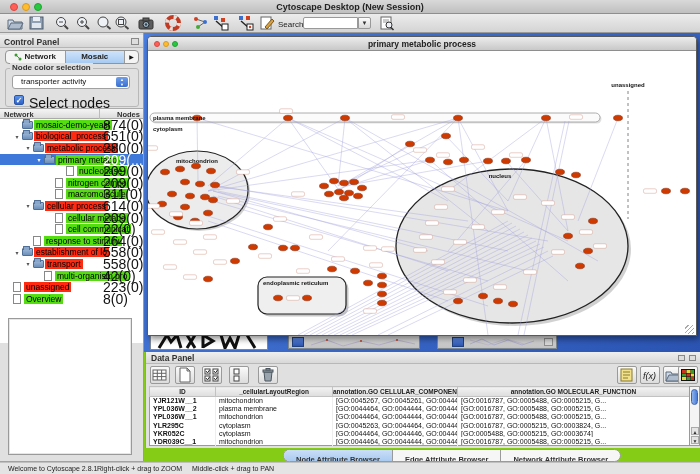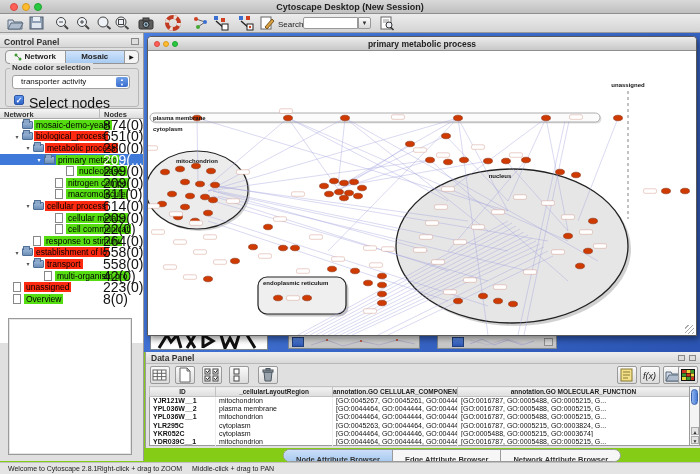--- a/index.html
+++ b/index.html
@@ -30,21 +30,21 @@
   .cp-tab.sel { background:linear-gradient(#cfe3fb,#a8cbf2); }
   #cp-tab-arrow { width:13px; font-size:6px; color:#111; text-align:center; line-height:12px; }
   #groupbox { left:5px; top:35px; width:134px; height:39px; border:1px solid #b8b8b8; border-radius:3px; }
   #group-label { left:10px; top:30px; font-size:8px; font-weight:bold; color:#333; background:#e0e0e0; padding:0 2px; }
   #combo { left:12px; top:42px; width:118px; height:14px; background:#fff; border:1px solid #a0a0a0; border-radius:3px; font-size:8px; color:#111; line-height:12px; padding-left:8px; }
   #combo-step { right:1px; top:1px; width:12px; height:10px; background:linear-gradient(#6f9fe8,#3a6fd0); border-radius:2px; color:#fff; font-size:4px; line-height:5px; text-align:center; }
   #checkbox { left:14px; top:62px; width:10px; height:10px; border-radius:2px; background:linear-gradient(#5b93ea,#2f63c8); border:1px solid #2b56a8; color:#fff; font-size:8px; line-height:9px; text-align:center; font-weight:bold; }
   #checkbox-label { left:29px; top:62px; font-size:14px; color:#111; }
   #tree-header { left:0; top:75px; width:143px; height:11px; background:linear-gradient(#f5f5f5,#dcdcdc); border-top:1px solid #aaa; border-bottom:1px solid #aaa; font-size:7.5px; font-weight:bold; color:#333; }
   #tree-header .c1 { position:absolute; left:4px; top:1px; }
-  #tree-header .c2 { position:absolute; left:104px; top:1px; }
+  #tree-header .c2 { position:absolute; left:117px; top:1px; }
   #tree-header .div { position:absolute; left:99px; top:0; width:1px; height:10px; background:#bbb; }
   #tree { left:0; top:86px; width:143px; height:224px; background:#fff; overflow:hidden; }
   .tree-row { position:relative; height:11.6px; display:flex; align-items:center; font-size:8.5px; color:#000; white-space:nowrap; }
   .tree-row.sel { background:#3e78d8; }
   .tr-arrow { width:10px; text-align:center; font-size:6px; color:#555; flex:0 0 10px; }
   .tree-row.sel .tr-arrow { color:#fff; }
   .tr-icon { width:12px; flex:0 0 12px; height:10px; position:relative; }
   .tr-label { padding:0 2px; line-height:10px; height:10px; overflow:hidden; }
   .tr-label.green { background:#55dd12; }
   .tr-label.red { background:#ff2a10; }

